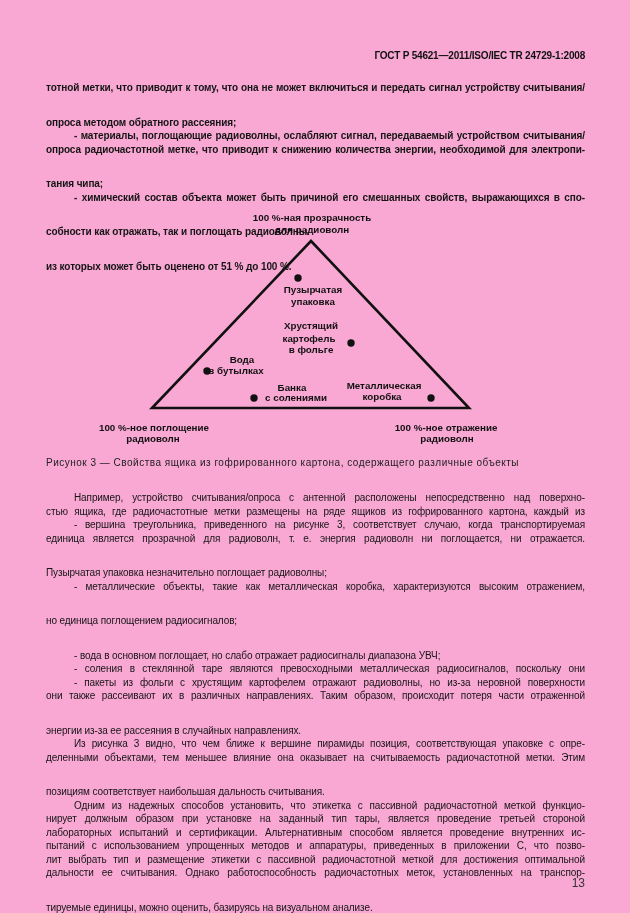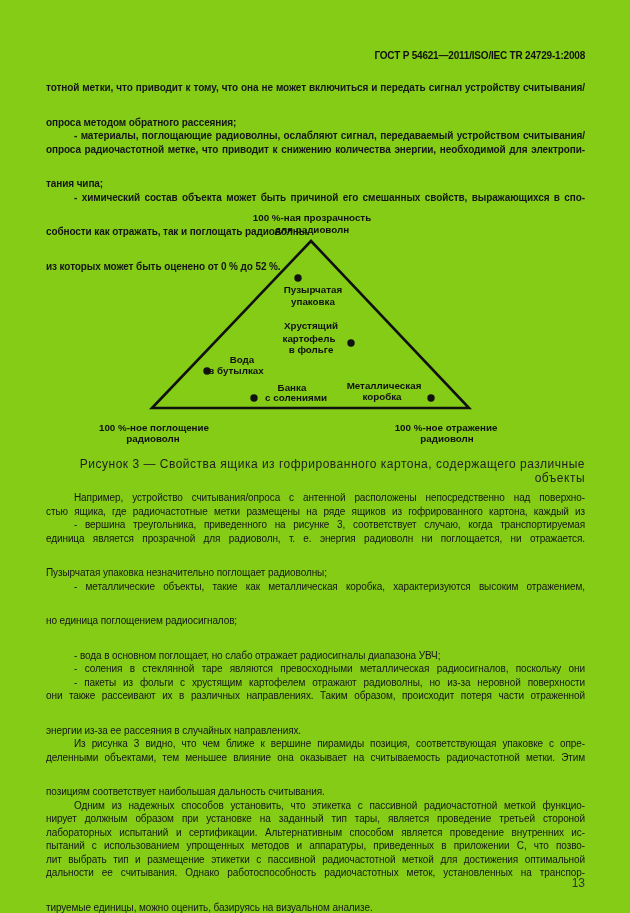--- a/index.html
+++ b/index.html
@@ -1,17 +1,17 @@
 <!DOCTYPE html>
 <html lang="ru"><head>
 <meta charset="utf-8">
 <style>
   html,body { margin:0; padding:0; background:#ffffff; }
   .page {
-    position:relative; width:630px; height:913px; background:#84cc16;
+    position:relative; width:630px; height:913px; background:#f9a8d4;
     font-family:"Liberation Sans","DejaVu Sans",sans-serif; color:#1a1a1a;
     overflow:hidden;
   }
   .doc-header {
     position:absolute; top:50px; right:45px; width:560px;
     text-align:right; font-size:10px; font-weight:bold; letter-spacing:-0.2px;
     color:#111;
   }
   .text-block { position:absolute; left:46px; width:539px; font-size:10px; letter-spacing:-0.1px; color:#151515; }
   #text-block-1 { top:81px;font-weight:bold; }
@@ -21,42 +21,42 @@
     text-align:justify; text-align-last:justify;
     overflow:visible; white-space:normal;
   }
   .line.last { text-align-last:left;margin-top:21px; }
   .line.indent { text-indent:28px; }
   .figure-area { position:absolute; left:46px; top:210px; width:539px; height:236px; }
   .figure-area svg { display:block; }
   .fig-label { font-family:"Liberation Sans","DejaVu Sans",sans-serif; font-size:9.8px; font-weight:bold; fill:#111; }
   .figure-caption {
     position:absolute; left:46px; top:457px; width:539px;
-    text-align:right; font-size:12px; letter-spacing:0.5px; color:#222;
+    text-align:left; font-size:10px; letter-spacing:0.5px; color:#222;
   }
   .page-number {
     position:absolute; top:829px; right:45px; font-size:12px; color:#333;margin-top:47px;
   }
 </style>
 </head>
 <body>
 
 <div class="page">
 
   <div class="doc-header">ГОСТ Р 54621—2011/ISO/IEC TR 24729-1:2008</div>
 
   <div id="text-block-1" class="text-block">
       <div class="line">тотной метки, что приводит к тому, что она не может включиться и передать сигнал устройству считывания/</div>
       <div class="line last">опроса методом обратного рассеяния;</div>
       <div class="line indent">- материалы, поглощающие радиоволны, ослабляют сигнал, передаваемый устройством считывания/</div>
       <div class="line">опроса радиочастотной метке, что приводит к снижению количества энергии, необходимой для электропи-</div>
       <div class="line last">тания чипа;</div>
       <div class="line indent">- химический состав объекта может быть причиной его смешанных свойств, выражающихся в спо-</div>
       <div class="line last">собности как отражать, так и поглощать радиоволны.</div>
-      <div class="line last">из которых может быть оценено от 0 % до 52 %.</div>
+      <div class="line last">из которых может быть оценено от 51 % до 100 %.</div>
     </div>
 
   <div class="figure-area">
     <svg id="figure-svg" width="539" height="236" viewBox="0 0 539 236">
         <polygon points="265,31 423,198 106,198" fill="none" stroke="#111" stroke-width="2.6" stroke-linejoin="miter"></polygon>
         <text x="266" y="8" text-anchor="middle" dominant-baseline="middle" class="fig-label">100 %-ная прозрачность</text>
         <text x="266" y="20" text-anchor="middle" dominant-baseline="middle" class="fig-label">для радиоволн</text>
         <text x="108" y="218" text-anchor="middle" dominant-baseline="middle" class="fig-label">100 %-ное поглощение</text>
         <text x="107" y="229" text-anchor="middle" dominant-baseline="middle" class="fig-label">радиоволн</text>
         <text x="400" y="218" text-anchor="middle" dominant-baseline="middle" class="fig-label">100 %-ное отражение</text>

